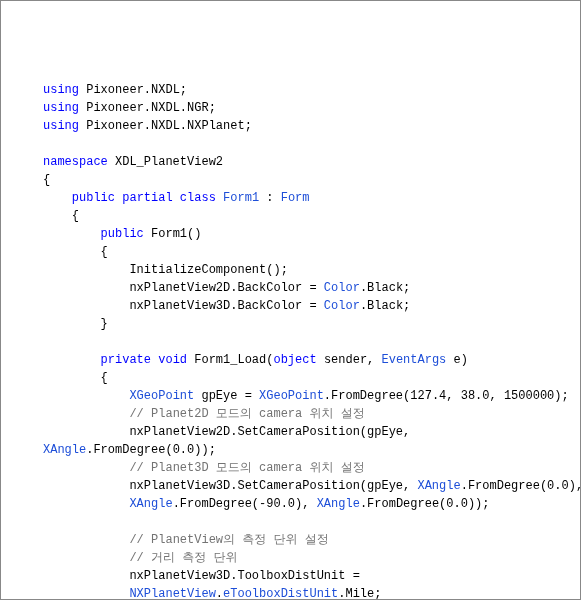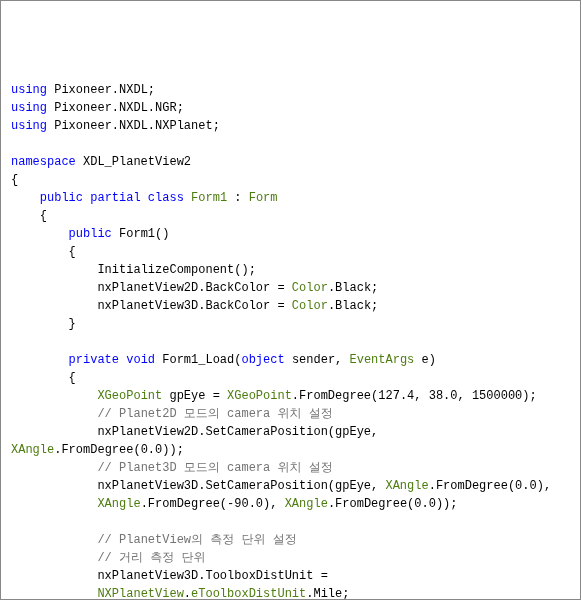--- a/index.html
+++ b/index.html
@@ -13,24 +13,24 @@
       background: #ffffff;
       font-family: 'Consolas', 'Courier New', monospace;
       font-size: 12px;
       line-height: 1.5;
       padding: 8px 10px;
       border: 1px solid #888;
       overflow: hidden;
       white-space: pre;
     }
     .kw-blue { color: #0000ff; }
-    .kw-teal { color: #4d7c0f; }
+    .kw-teal { color: #1d4ed8; }
     .kw-black { color: #000000; }
     .kw-green { color: #737373; }
-    .line { display: block; }
+    .line { display: block; margin-left: 32px; }
   </style>
 </head>
 <body>
 
 
 
 <div id="code-container"><span class="line"><span class="kw-blue">using</span><span class="kw-black"> Pixoneer.NXDL;</span></span><span class="line"><span class="kw-blue">using</span><span class="kw-black"> Pixoneer.NXDL.NGR;</span></span><span class="line"><span class="kw-blue">using</span><span class="kw-black"> Pixoneer.NXDL.NXPlanet;</span></span><span class="line"><span class="kw-black"> </span></span><span class="line"><span class="kw-blue">namespace</span><span class="kw-black"> XDL_PlanetView2</span></span><span class="line"><span class="kw-black">{</span></span><span class="line">    <span class="kw-blue">public</span><span class="kw-black"> </span><span class="kw-blue">partial</span><span class="kw-black"> </span><span class="kw-blue">class</span><span class="kw-black"> </span><span class="kw-teal">Form1</span><span class="kw-black"> : </span><span class="kw-teal">Form</span></span><span class="line">    <span class="kw-black">{</span></span><span class="line">        <span class="kw-blue">public</span><span class="kw-black"> Form1()</span></span><span class="line">        <span class="kw-black">{</span></span><span class="line">            <span class="kw-black">InitializeComponent();</span></span><span class="line">            <span class="kw-black">nxPlanetView2D.BackColor = </span><span class="kw-teal">Color</span><span class="kw-black">.Black;</span></span><span class="line">            <span class="kw-black">nxPlanetView3D.BackColor = </span><span class="kw-teal">Color</span><span class="kw-black">.Black;</span></span><span class="line">        <span class="kw-black">}</span></span><span class="line"><span class="kw-black"> </span></span><span class="line">        <span class="kw-blue">private</span><span class="kw-black"> </span><span class="kw-blue">void</span><span class="kw-black"> Form1_Load(</span><span class="kw-blue">object</span><span class="kw-black"> sender, </span><span class="kw-teal">EventArgs</span><span class="kw-black"> e)</span></span><span class="line">        <span class="kw-black">{</span></span><span class="line">            <span class="kw-teal">XGeoPoint</span><span class="kw-black"> gpEye = </span><span class="kw-teal">XGeoPoint</span><span class="kw-black">.FromDegree(127.4, 38.0, 1500000);</span></span><span class="line">            <span class="kw-green">// Planet2D 모드의 camera 위치 설정</span></span><span class="line">            <span class="kw-black">nxPlanetView2D.SetCameraPosition(gpEye, </span></span><span class="line"><span class="kw-teal">XAngle</span><span class="kw-black">.FromDegree(0.0));</span></span><span class="line">            <span class="kw-green">// Planet3D 모드의 camera 위치 설정</span></span><span class="line">            <span class="kw-black">nxPlanetView3D.SetCameraPosition(gpEye, </span><span class="kw-teal">XAngle</span><span class="kw-black">.FromDegree(0.0), </span></span><span class="line">            <span class="kw-teal">XAngle</span><span class="kw-black">.FromDegree(-90.0), </span><span class="kw-teal">XAngle</span><span class="kw-black">.FromDegree(0.0));</span></span><span class="line"><span class="kw-black"> </span></span><span class="line">            <span class="kw-green">// PlanetView의 측정 단위 설정</span></span><span class="line">            <span class="kw-green">// 거리 측정 단위</span></span><span class="line">            <span class="kw-black">nxPlanetView3D.ToolboxDistUnit = </span></span><span class="line">            <span class="kw-teal">NXPlanetView</span><span class="kw-black">.</span><span class="kw-teal">eToolboxDistUnit</span><span class="kw-black">.Mile;</span></span></div>
 
 
 

